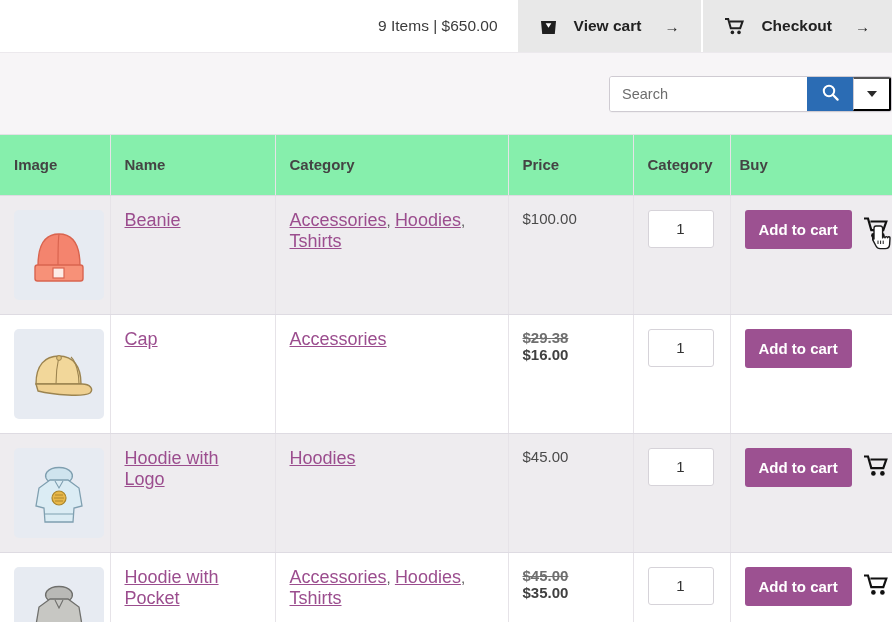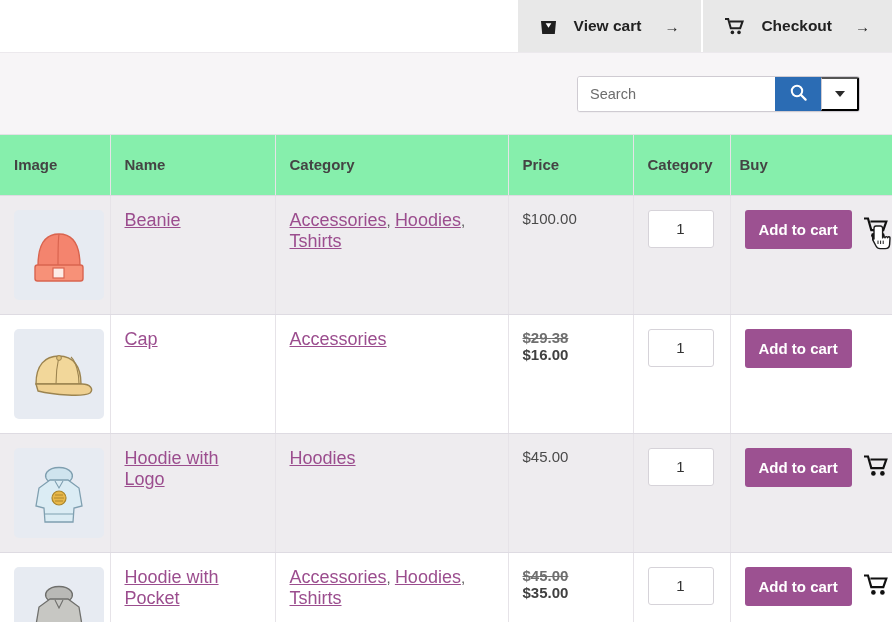--- a/index.html
+++ b/index.html
@@ -47,21 +47,21 @@
 
   
   .searchbar-row {
     height: 83px;
     background: #f7f5f7;
     border-top: 1px solid #ece9ed;
     border-bottom: 1px solid #e4e1e6;
     display: flex;
     align-items: center;
     justify-content: flex-end;
-    padding-right: 32px;
+    padding-right: 0;
   }
   .search-group {
     display: flex;
     height: 36px;
     border: 1px solid #cfcbd2;
     border-radius: 3px;
     background: #fff;
     overflow: hidden;
     box-shadow: 0 1px 1px rgba(0,0,0,0.03);
   }
@@ -201,20 +201,21 @@
     position: absolute;
     left: 8px; top: 9px;
     width: 20px; height: 26px;
     pointer-events: none;
   }
 </style>
 </head>
 <body>
 
 <div class="topbar">
+  <div class="cart-summary">9 Items | $650.00</div>
 
   <div class="topbtn">
     <span>
       <svg width="17" height="18" viewBox="0 0 17 18">
         <path d="M1 4 h15 l-1.2 13 H2.2 Z" fill="#1f1f1f"></path>
         <path d="M5.6 6.2 h5.8 l-2.9 4.6 Z" fill="#ffffff"></path>
       </svg>
     </span>
     <span>View cart</span>
     <span class="arrow">→</span>

